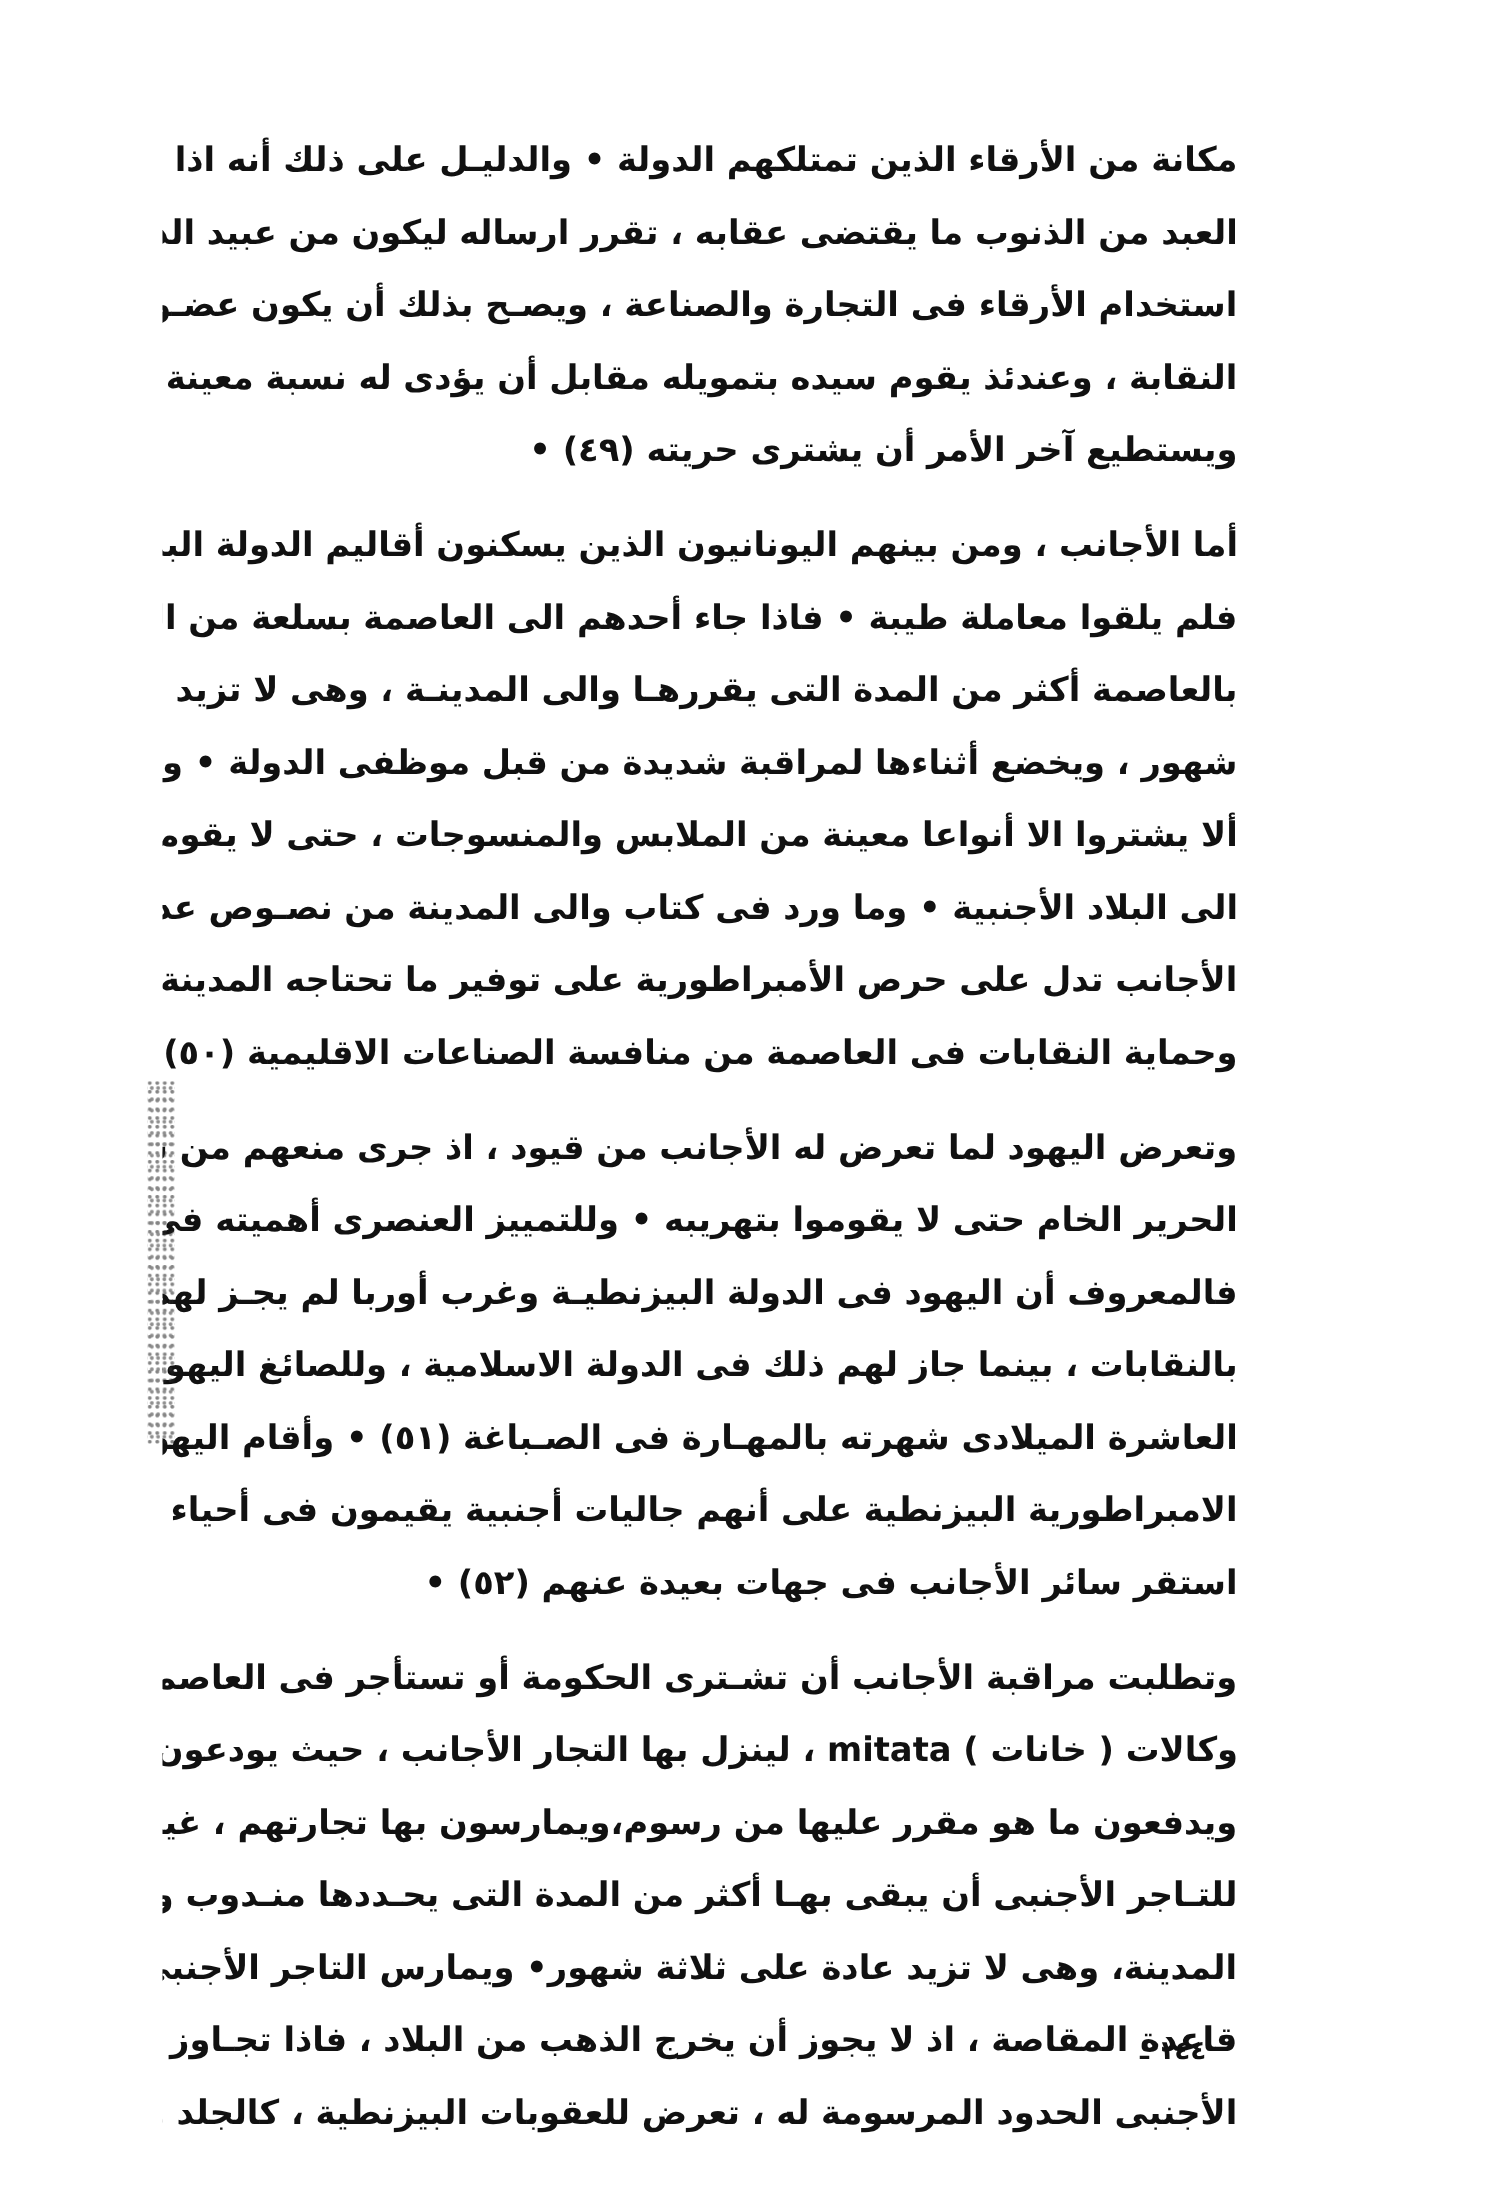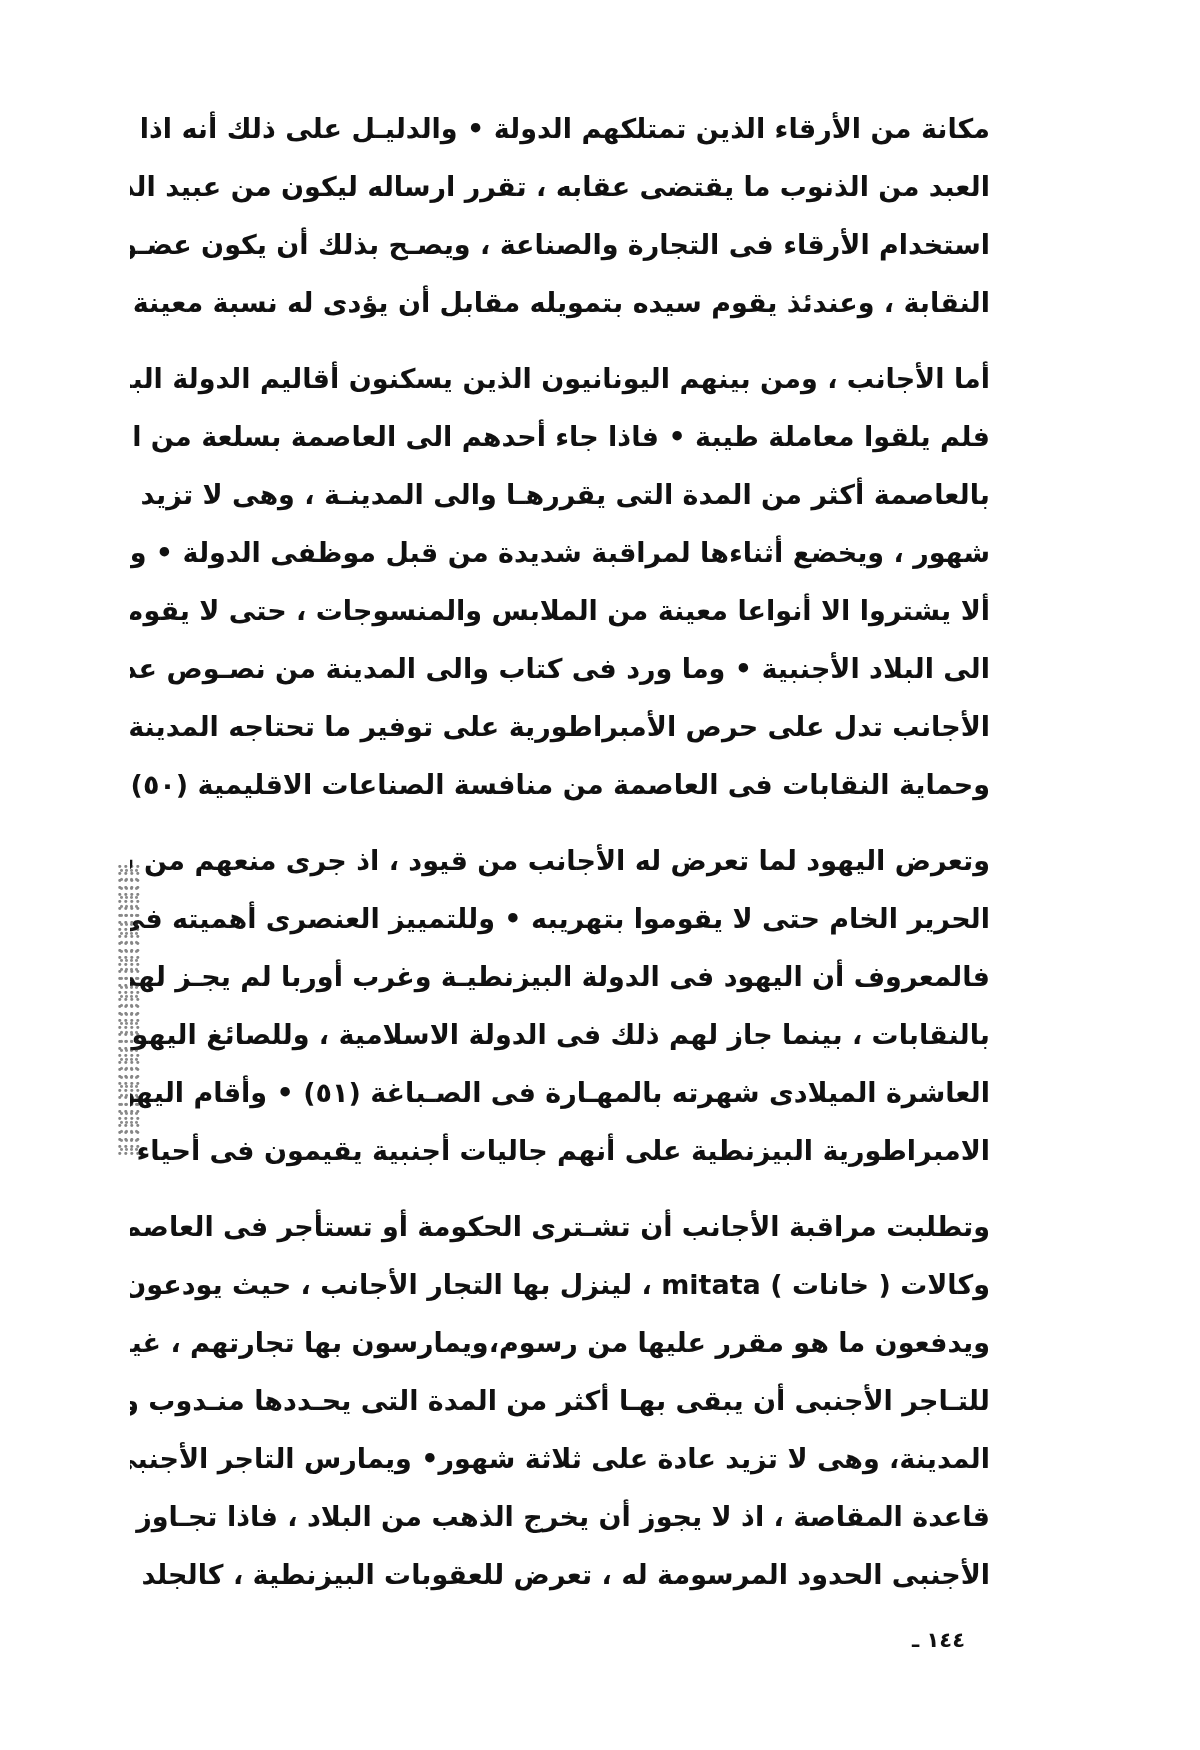--- a/index.html
+++ b/index.html
@@ -69,20 +69,21 @@
 </head>
 <body>
 
 <div class="page">
 
   <div class="paragraph">
     <span class="line">مكانة من الأرقاء الذين تمتلكهم الدولة • والدليـل على ذلك أنه اذا ارتكب</span>
     <span class="line">العبد من الذنوب ما يقتضى عقابه ، تقرر ارساله ليكون من عبيد الدولة • ويجوز</span>
     <span class="line">استخدام الأرقاء فى التجارة والصناعة ، ويصـح بذلك أن يكون عضـوا فى</span>
     <span class="line">النقابة ، وعندئذ يقوم سيده بتمويله مقابل أن يؤدى له نسبة معينة من الأرباح</span>
+    <span class="line last">ويستطيع آخر الأمر أن يشترى حريته (٤٩) •</span>
   </div>
   <div class="para-gap"></div>
 
   <div class="paragraph">
     <span class="line">أما الأجانب ، ومن بينهم اليونانيون الذين يسكنون أقاليم الدولة البزنطية،</span>
     <span class="line">فلم يلقوا معاملة طيبة • فاذا جاء أحدهم الى العاصمة بسلعة من السلع فلا يبقى</span>
     <span class="line">بالعاصمة أكثر من المدة التى يقررهـا والى المدينـة ، وهى لا تزيد على ثلاثة</span>
     <span class="line">شهور ، ويخضع أثناءها لمراقبة شديدة من قبل موظفى الدولة • وتحتم عليهم</span>
     <span class="line">ألا يشتروا الا أنواعا معينة من الملابس والمنسوجات ، حتى لا يقوموا بتهريبها</span>
     <span class="line">الى البلاد الأجنبية • وما ورد فى كتاب والى المدينة من نصـوص عديدة عن</span>
@@ -91,20 +92,21 @@
   </div>
   <div class="para-gap"></div>
 
   <div class="paragraph">
     <span class="line">وتعرض اليهود لما تعرض له الأجانب من قيود ، اذ جرى منعهم من شراء</span>
     <span class="line">الحرير الخام حتى لا يقوموا بتهريبه • وللتمييز العنصرى أهميته فى هذا القرار</span>
     <span class="line">فالمعروف أن اليهود فى الدولة البيزنطيـة وغرب أوربا لم يجـز لهم الالتحاق</span>
     <span class="line">بالنقابات ، بينما جاز لهم ذلك فى الدولة الاسلامية ، وللصائغ اليهودى فى القرن</span>
     <span class="line">العاشرة الميلادى شهرته بالمهـارة فى الصـباغة (٥١) • وأقام اليهود فى أنحاء</span>
     <span class="line">الامبراطورية البيزنطية على أنهم جاليات أجنبية يقيمون فى أحياء معينة ، بينما</span>
+    <span class="line last">استقر سائر الأجانب فى جهات بعيدة عنهم (٥٢) •</span>
   </div>
   <div class="para-gap"></div>
 
   <div class="paragraph">
     <span class="line">وتطلبت مراقبة الأجانب أن تشـترى الحكومة أو تستأجر فى العاصمة</span>
     <span class="line">وكالات ( خانات ) mitata ، لينزل بها التجار الأجانب ، حيث يودعون سلعهم ؛</span>
     <span class="line">ويدفعون ما هو مقرر عليها من رسوم،ويمارسون بها تجارتهم ، غير أنه لا يجوز</span>
     <span class="line">للتـاجر الأجنبى أن يبقى بهـا أكثر من المدة التى يحـددها منـدوب والى</span>
     <span class="line">المدينة، وهى لا تزيد عادة على ثلاثة شهور• ويمارس التاجر الأجنبى نشاطه على</span>
     <span class="line">قاعدة المقاصة ، اذ لا يجوز أن يخرج الذهب من البلاد ، فاذا تجـاوز التـاجر</span>

